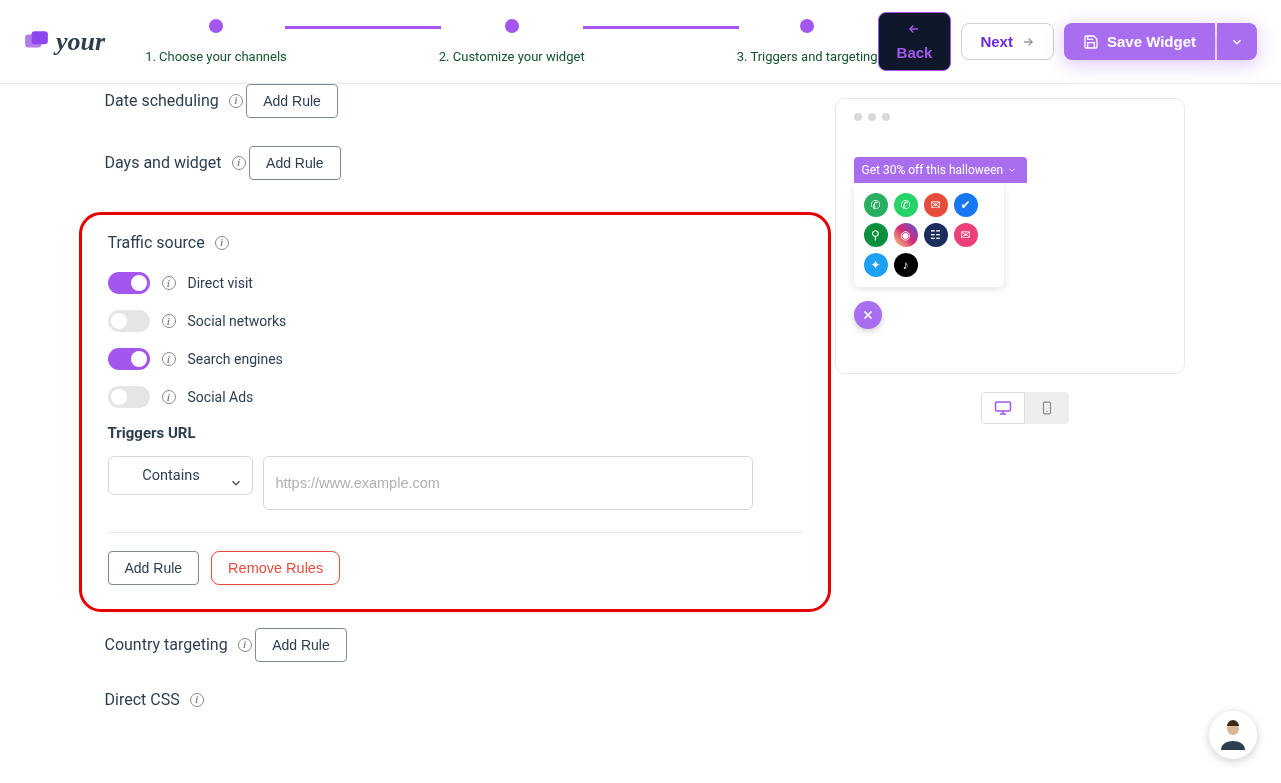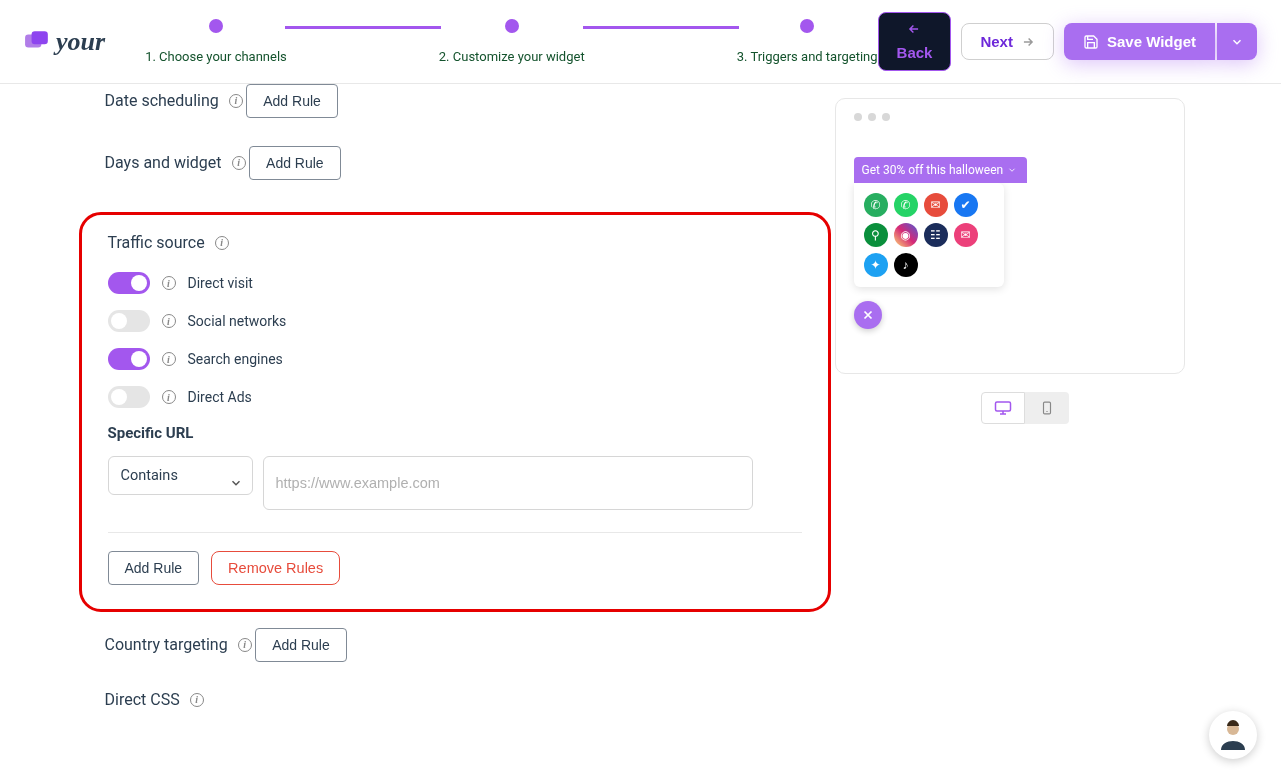--- a/index.html
+++ b/index.html
@@ -45,21 +45,21 @@
   .toggle { width: 42px; height: 22px; border-radius: 11px; position: relative; cursor: pointer; }
   .toggle.on { background: #a357ee; }
   .toggle.off { background: #e5e5e5; }
   .knob { width: 16px; height: 16px; border-radius: 50%; background: #fff; position: absolute; top: 3px; }
   .toggle.on .knob { right: 3px; }
   .toggle.off .knob { left: 3px; }
 
   .subheading { font-size: 15px; font-weight: 700; color: #2c3e50; margin: 6px 0 14px 0; }
 
   .url-row { display: flex; gap: 10px; margin-bottom: 22px; }
-  .select { position: relative; width: 145px; }
+  .select { position: relative; width: 145px; text-align: center; }
   .select-box { width: 100%; border: 1px solid #d6d6d6; border-radius: 6px; padding: 10px 30px 10px 12px; font-size: 14.5px; background: #fff; cursor: pointer; }
   .select-caret { position: absolute; right: 10px; top: 50%; transform: translateY(-50%); pointer-events: none; color: #555; }
   .text-input { flex: 1; max-width: 490px; border: 1px solid #d6d6d6; border-radius: 6px; padding: 18px 12px; font-size: 14.5px; }
   .text-input::placeholder { color: #b0b0b0; }
 
   .hr { border: none; border-top: 1px solid #e8e8e8; margin: 8px 0 18px 0; }
   .btn-row { display: flex; gap: 12px; }
 
   
   .preview-card { background: #fff; border: 1px solid #e7e7e7; border-radius: 10px; padding: 14px; width: 350px; }
@@ -186,25 +186,25 @@
                   <div class="knob"></div>
                 </div>
     <span class="info-icon">i</span>
     <span>Search engines</span>
               </div>
               <div class="toggle-row">
     <div class="toggle off">
                   <div class="knob"></div>
                 </div>
     <span class="info-icon">i</span>
-    <span>Direct Ads</span>
-              </div>
-            </div>
-
-          <div class="subheading">Specific URL</div>
+    <span>Social Ads</span>
+              </div>
+            </div>
+
+          <div class="subheading">Triggers URL</div>
 
           <div class="url-row">
             <div class="select">
               <div class="select-box">Contains</div>
               <svg class="select-caret" width="14" height="14" viewBox="0 0 24 24" fill="none" stroke="currentColor" stroke-width="2.5">
                   <path d="M6 9l6 6 6-6"></path>
                 </svg>
             </div>
             <input class="text-input" type="text" placeholder="https://www.example.com" style="">
           </div>

